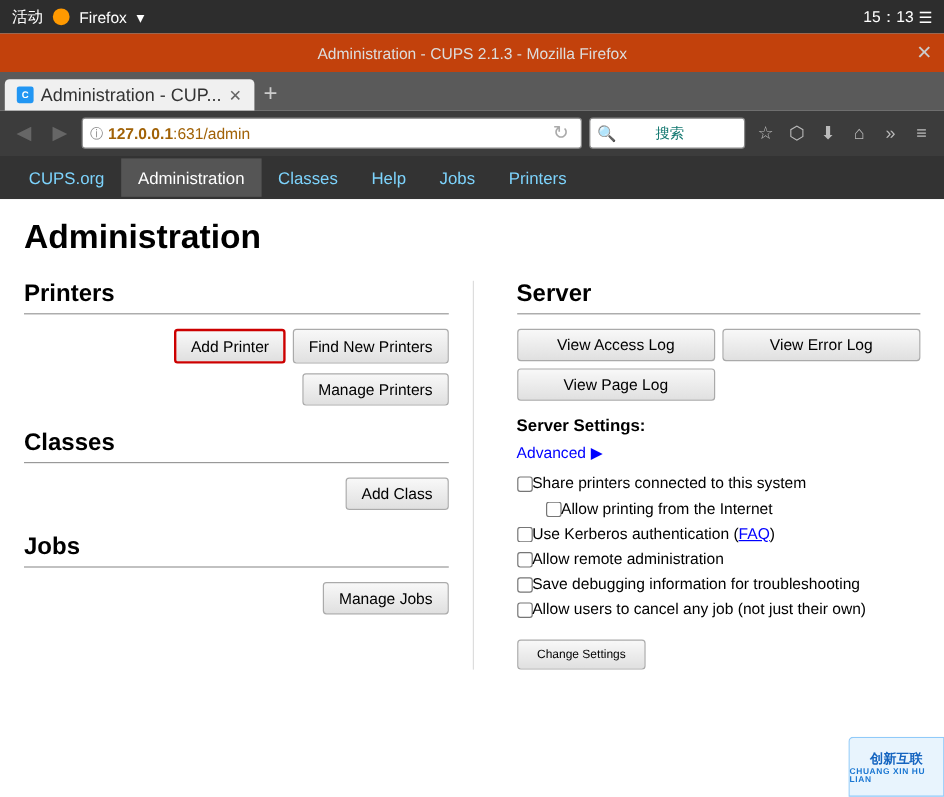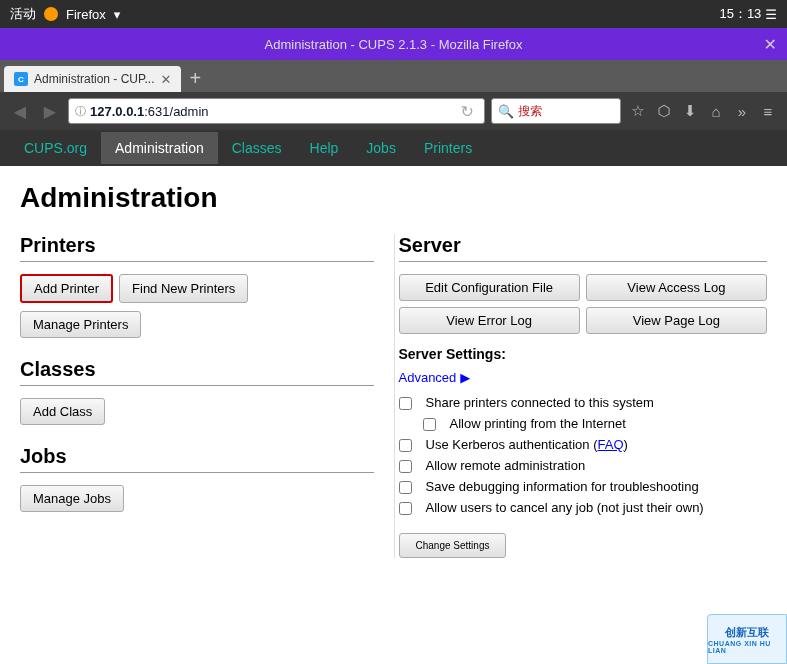--- a/index.html
+++ b/index.html
@@ -12,21 +12,21 @@
       height: 28px;
       display: flex;
       align-items: center;
       justify-content: space-between;
       padding: 0 10px;
       font-size: 13px;
     }
     .os-bar-left { display: flex; align-items: center; gap: 8px; }
     .os-bar-right { display: flex; align-items: center; gap: 4px; justify-content: space-between; }
     .browser-title-bar {
-      background: #6d28d9;
+      background: #c2410c;
       height: 32px;
       display: flex;
       align-items: center;
       padding: 0 8px;
       gap: 8px;
       color: #fff;
       font-size: 13px;
       justify-content: center;
       position: relative;
     }
@@ -114,21 +114,21 @@
       border-radius: 3px;
       height: 26px;
       flex: 1;
       display: flex;
       align-items: center;
       padding: 0 6px;
       font-size: 13px;
       gap: 4px;
     }
     .url-bar .url-icon { color: #888; font-size: 11px; }
-    .url-bar .url-text { flex: 1; color: #0f172a; font-size: 13px; }
+    .url-bar .url-text { flex: 1; color: #a16207; font-size: 13px; }
     .refresh-btn {
       color: #aaa;
       font-size: 16px;
       cursor: pointer;
       padding: 0 4px;
     }
     .search-bar {
       background: #fff;
       border: 1px solid #888;
       border-radius: 3px;
@@ -156,21 +156,21 @@
     
     .cups-nav {
       background: #333;
       height: 36px;
       display: flex;
       align-items: center;
       padding: 0 10px;
       gap: 0;
     }
     .cups-nav-item {
-      color: #14b8a6;
+      color: #7dd3fc;
       padding: 8px 14px;
       font-size: 14px;
       cursor: pointer;
       text-decoration: none;
       display: block;
     }
     .cups-nav-item.active { background: #555; color: #fff; }
 
     
     .page-content {
@@ -187,35 +187,36 @@
       margin-bottom: 20px;
     }
 
     .main-grid {
       display: grid;
       grid-template-columns: 1fr 1fr;
       gap: 0;
     }
 
     .left-col { padding-right: 20px; }
-    .right-col { padding-left: 4px; border-left: 1px solid #ddd; }
+    .right-col { padding-left: 36px; border-left: 1px solid #ddd; }
 
     .section-title {
       font-size: 20px;
       font-weight: bold;
       margin-bottom: 12px;
       border-bottom: 1px solid #999;
       padding-bottom: 4px;
     }
 
     .btn-row {
       display: flex;
       flex-wrap: wrap;
       gap: 6px;
       margin-bottom: 8px;
+      justify-content: flex-end;
     }
 
     .cups-btn {
       background: linear-gradient(to bottom, #f8f8f8, #e0e0e0);
       border: 1px solid #aaa;
       border-radius: 3px;
       padding: 5px 12px;
       font-size: 13px;
       cursor: pointer;
       color: #000;
@@ -248,21 +249,21 @@
       display: flex;
       align-items: center;
       gap: 4px;
       margin-bottom: 10px;
       cursor: pointer;
     }
 
     .checkbox-row {
       display: flex;
       align-items: flex-end;
-      gap: 14px;
+      gap: 0;
       margin-bottom: 6px;
       font-size: 13px;
     }
     .checkbox-row input[type="checkbox"] {
       margin-top: 2px;
       flex-shrink: 0;
     }
     .checkbox-row.indented {
       margin-left: 24px;
     }
@@ -315,39 +316,39 @@
 <div class="browser-title-bar">
   <span class="browser-title-text">Administration - CUPS 2.1.3 - Mozilla Firefox</span>
   <span class="browser-close-btn">✕</span>
 </div>
 
 <div class="tab-bar">
   <div class="browser-tab">
     <div class="tab-favicon">
       <span>C</span>
     </div>
-    <span style="font-size:12px;">Administration - CUP...</span>
+    <span style="font-size:15px;">Administration - CUP...</span>
     <span class="tab-close">✕</span>
   </div>
   <span class="tab-new-btn">+</span>
 </div>
 
 <div class="address-bar">
   <span class="nav-btn disabled">◀</span>
   <span class="nav-btn" style="color:#666;">▶</span>
   <div class="url-bar">
     <span class="url-icon">ⓘ</span>
     <span class="url-text">
       <span style="font-weight:bold;">127.0.0.1</span><span>:631/admin</span>
     </span>
     <span class="refresh-btn">↻</span>
   </div>
   <div class="search-bar">
     <span class="search-icon-sym">🔍</span>
-    <span style="color:#b91c1c;font-size:12px;">搜索</span>
+    <span style="color:#0f766e;font-size:12px;margin-left:28px;">搜索</span>
   </div>
   <div class="toolbar-icons">
     <span class="toolbar-icon-btn">☆</span>
     <span class="toolbar-icon-btn">⬡</span>
     <span class="toolbar-icon-btn">⬇</span>
     <span class="toolbar-icon-btn">⌂</span>
     <span class="toolbar-icon-btn">»</span>
     <span class="toolbar-icon-btn">≡</span>
   </div>
 </div>
@@ -392,21 +393,20 @@
           <button class="cups-btn">Manage Jobs</button>
         </div>
       </div>
     </div>
 
     <div class="right-col">
       
       <div class="section-title">Server</div>
 
       <div class="server-btn-grid">
-        <button class="cups-btn">Edit Configuration File</button>
         <button class="cups-btn">View Access Log</button>
         <button class="cups-btn">View Error Log</button>
         <button class="cups-btn">View Page Log</button>
       </div>
 
       <div class="server-settings-title">Server Settings:</div>
 
       <a class="advanced-link">
         <span>Advanced</span>
         <span>▶</span>

